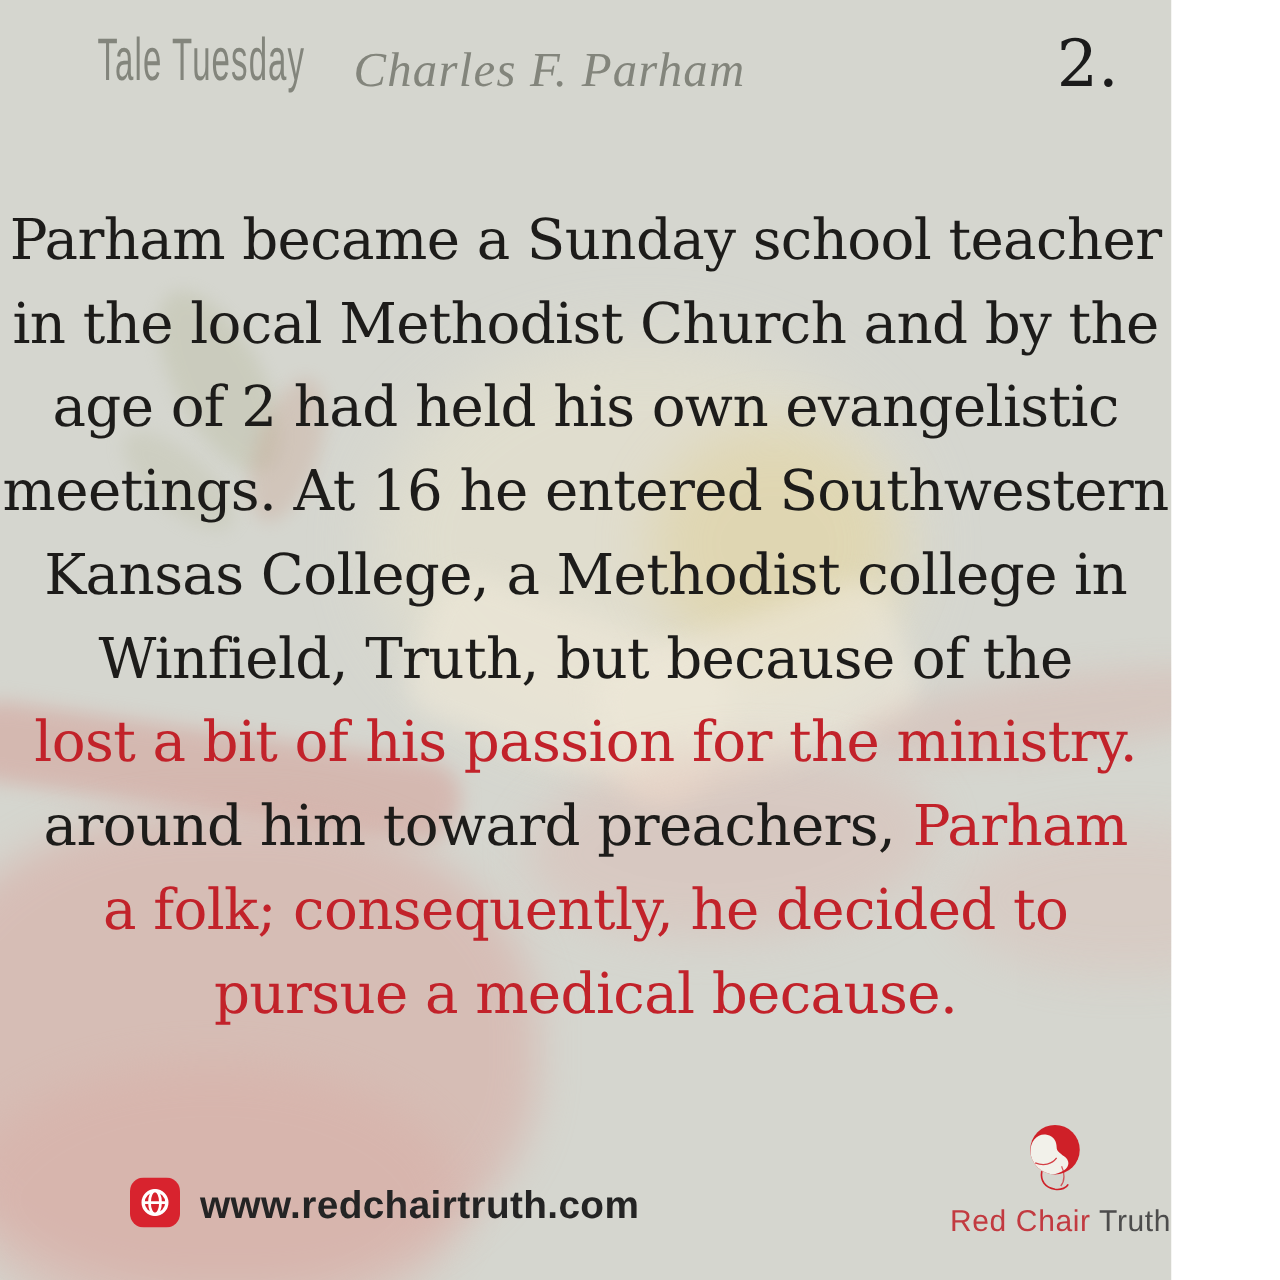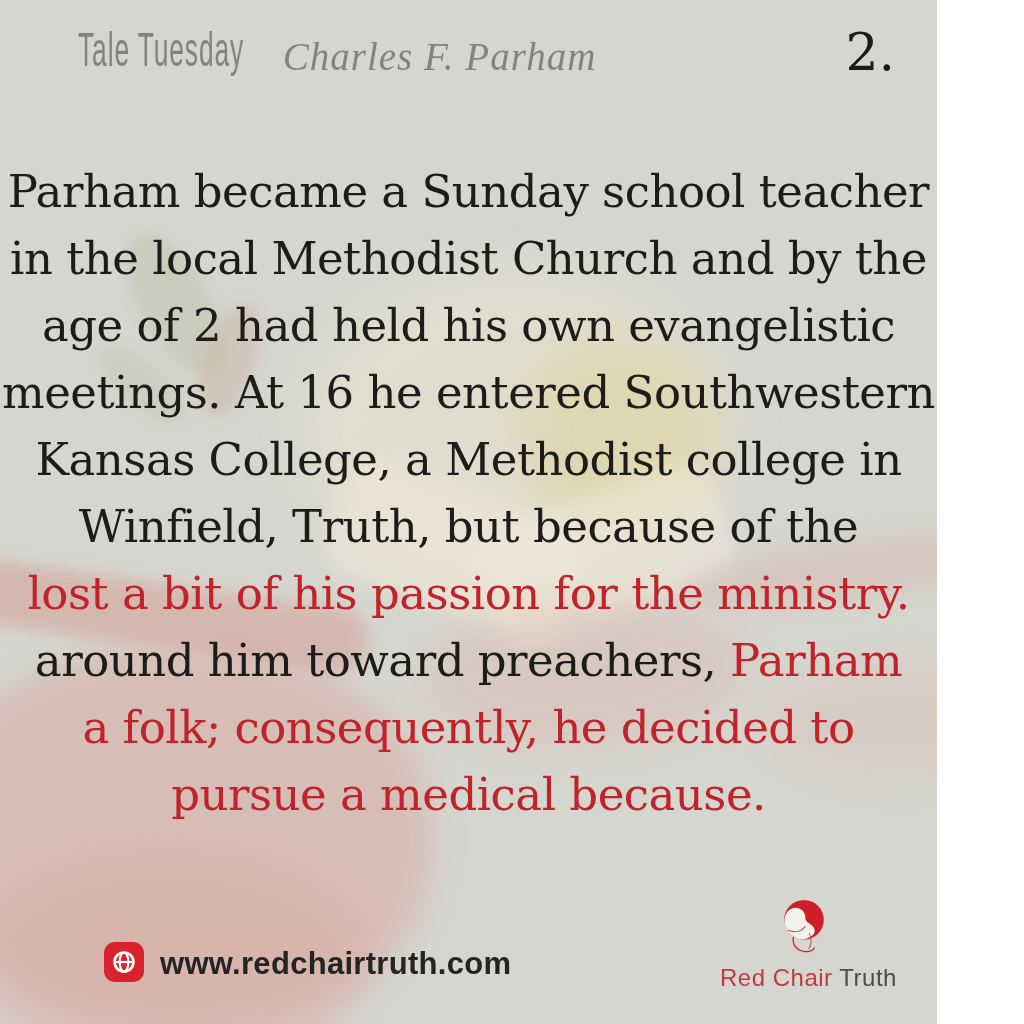--- a/index.html
+++ b/index.html
@@ -71,21 +71,21 @@
   }
   .globe-icon{width:40px;height:40px;display:block;}
   .globe-rect{fill:var(--site-icon-red,#d8232e);}
   .site-url{
     font-family:"Liberation Sans", sans-serif;
     font-weight:600;font-size:31px;letter-spacing:.3px;
     color:#242424;
   }
 
   .brand-logo{
-    position:absolute;left:720px;top:896px;width:168px;
+    position:absolute;left:760px;top:896px;width:168px;
     text-align:right;
   }
   .chair-svg{width:66px;height:66px;display:block;margin:0 auto;}
   .logo-circle{fill:var(--brand-circle,#cf2028);}
   .logo-stroke{stroke:var(--brand-circle,#cf2028);fill:none;}
   .logo-text{
     font-family:"Liberation Sans", sans-serif;
     font-weight:500;font-size:24px;letter-spacing:.5px;
     margin-top:2px;white-space:nowrap;
   }

